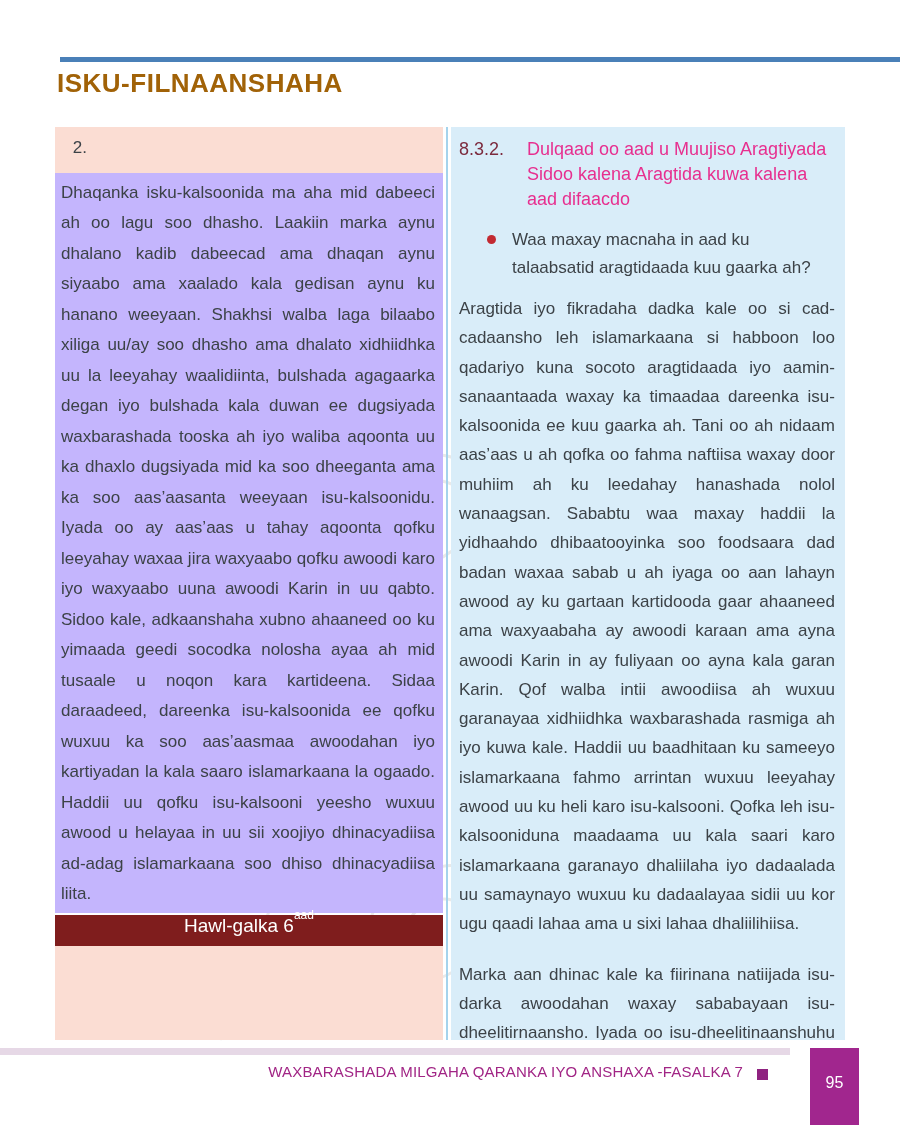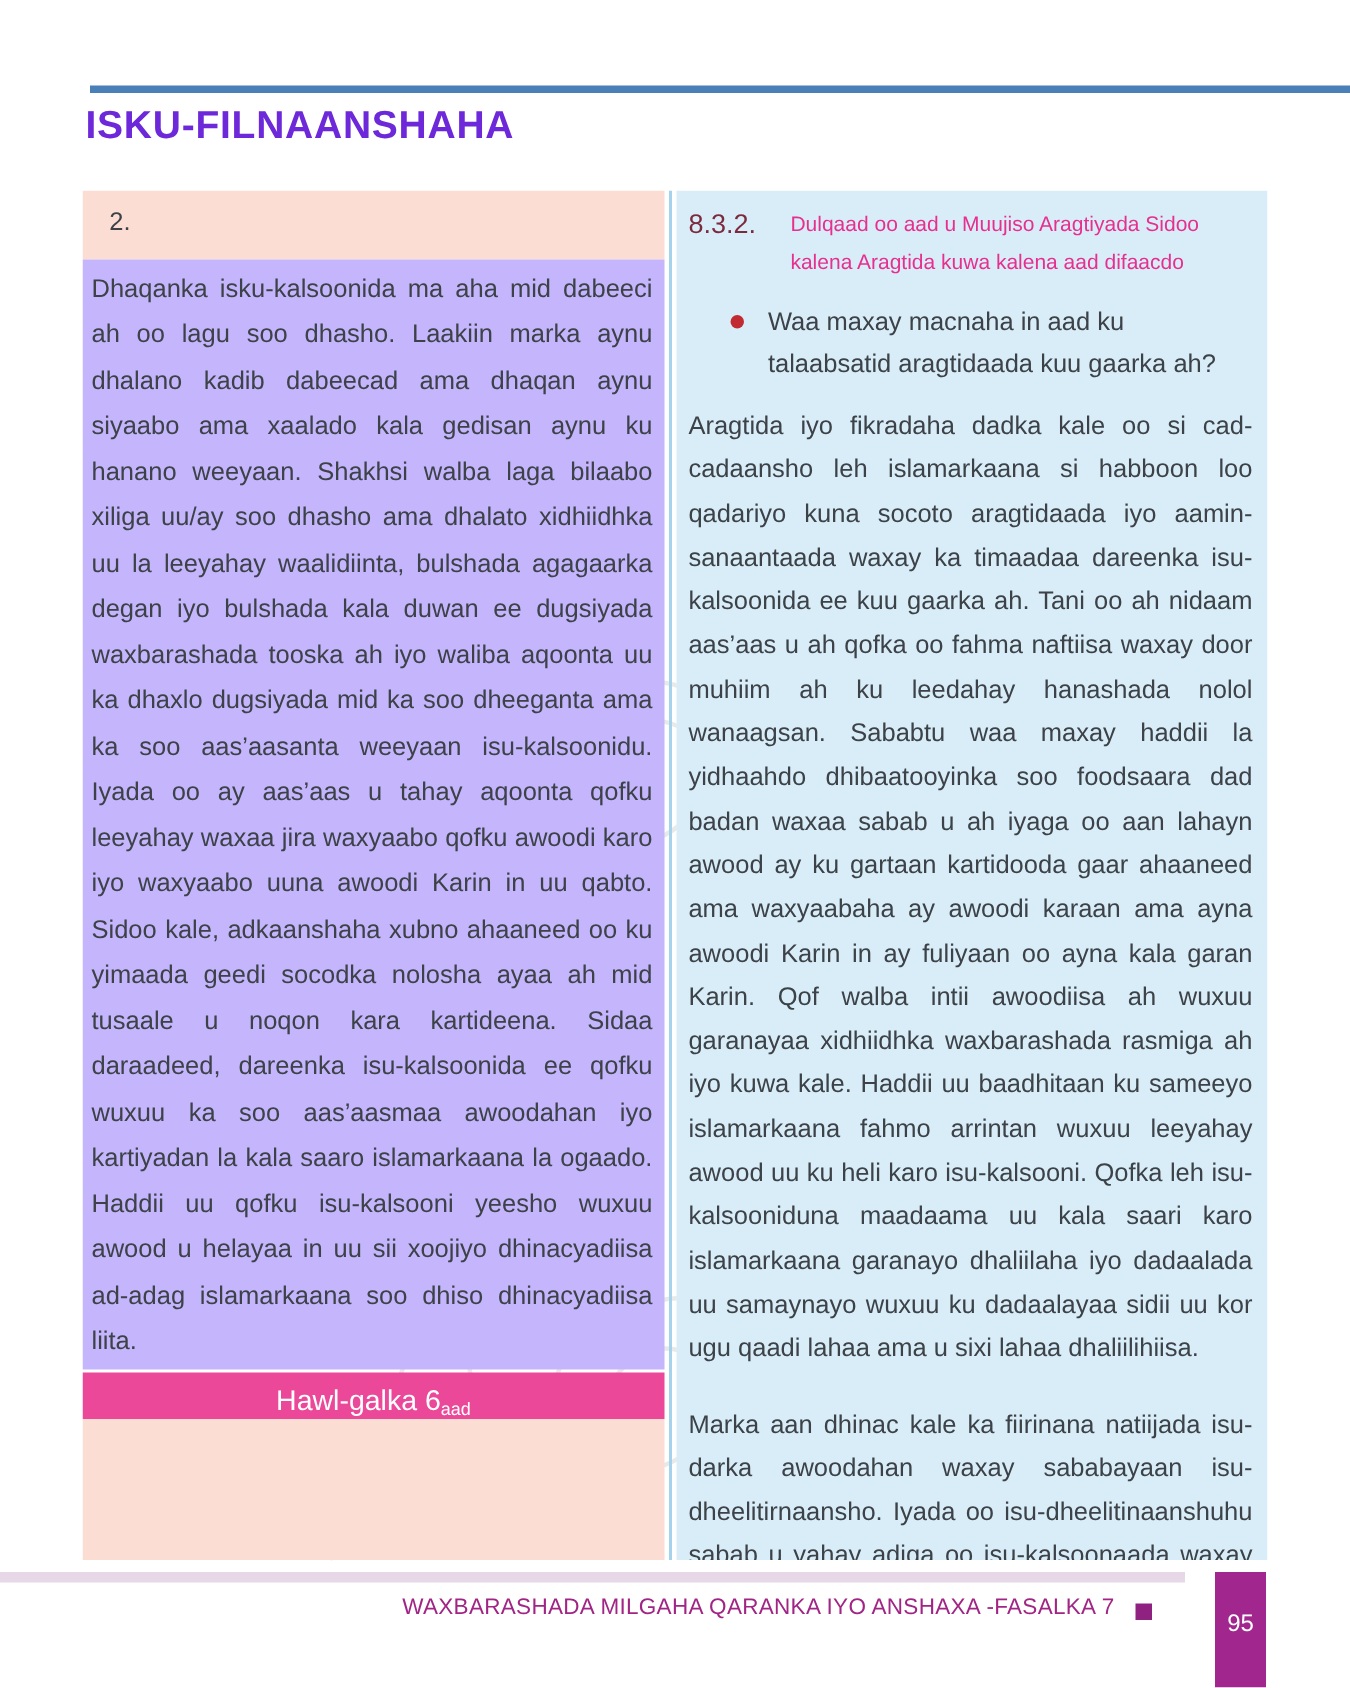--- a/index.html
+++ b/index.html
@@ -9,21 +9,21 @@
     background:#ffffff;
     font-family:"Liberation Sans", sans-serif;
     color:#3c4247;
     overflow:hidden;
   }
   
   .top-rule { position:absolute; left:60px; top:57px; width:840px; height:5px; background:#4a80b8; }
   .page-title {
     position:absolute; left:57px; top:68px;
     font-size:26px; font-weight:600; letter-spacing:.5px;
-    color:#6d28d9;
+    color:#a16207;
   }
   
   .content {
     position:absolute; left:55px; top:127px; width:790px; height:913px;
     display:flex; overflow:hidden;
   }
   .col-left { width:390px; display:flex; flex-direction:column; }
   .col-divider { width:2px; background:#a5d3ec; margin:0 3px; }
   .col-right { width:396px; background:#d9edf9; padding:6px 10px 8px 8px; }
 
@@ -32,50 +32,50 @@
     background:#fbddd3; padding:8px 10px 12px 8px;
     display:flex;
   }
   .num-col { width:36px; text-align:right; padding-right:12px; flex:none; font-size:17px; line-height:25.5px; }
   .q-text { flex:1; font-size:17px; line-height:25.5px; text-align:justify; }
   .body-blue {
     background:#c4b5fd; padding:5px 8px 3px 6px;
     font-size:17px; line-height:30.5px; text-align:justify;
   }
   .activity-bar {
-    margin-top:2px; background:#ec4899; color:#ffffff;
-    height:31px; display:flex; align-items:flex-end; justify-content:center;
+    margin-top:2px; background:#7f1d1d; color:#ffffff;
+    height:31px; display:flex; align-items:flex-start; justify-content:center;
     font-size:19px;
   }
   .activity-bar sup { font-size:12px; margin-top:-7px; }
   .qbox2 { background:#fbddd3; flex:1; padding:14px 10px 6px 8px; }
 
   
   .section-head { display:flex; margin:4px 0 10px 0; }
   .section-num { width:68px; flex:none; font-size:18px; line-height:25px; color:#7c2b3e; }
-  .section-title { flex:1; font-size:14px; line-height:25px; color:#e72f8f; }
+  .section-title { flex:1; font-size:18px; line-height:25px; color:#e72f8f; }
   .bullet-row { display:flex; margin:14px 0 12px 0; }
   .bullet-dot {
     width:9px; height:9px; border-radius:50%; background:#c22a32;
     margin:9px 16px 0 28px; flex:none;
   }
   .bullet-text { flex:1; font-size:17px; line-height:28px; }
   .para { font-size:17px; line-height:29.3px; text-align:justify; margin-bottom:21px; }
   .para:last-child { margin-bottom:0; }
 
   
   .footer-band { position:absolute; left:0; top:1048px; width:790px; height:7px; background:#e6d8e6; }
   .footer-line {
     position:absolute; top:1063px; right:132px;
     display:flex; align-items:flex-end;
     color:#a12585; font-size:15px; letter-spacing:.2px; white-space:nowrap;
   }
   .footer-square { width:11px; height:11px; background:#8f2280; margin-left:14px; }
   .page-box {
-    position:absolute; left:810px; top:1048px; width:34px; height:77px;
+    position:absolute; left:810px; top:1048px; width:49px; height:77px;
     background:#a1268e; color:#ffffff; font-size:16px;
     text-align:center; padding-top:26px;
   }
 
   
   .watermark { position:absolute; left:100px; top:400px; pointer-events:none; opacity:.55; }
 </style>
 </head>
 <body>
 

